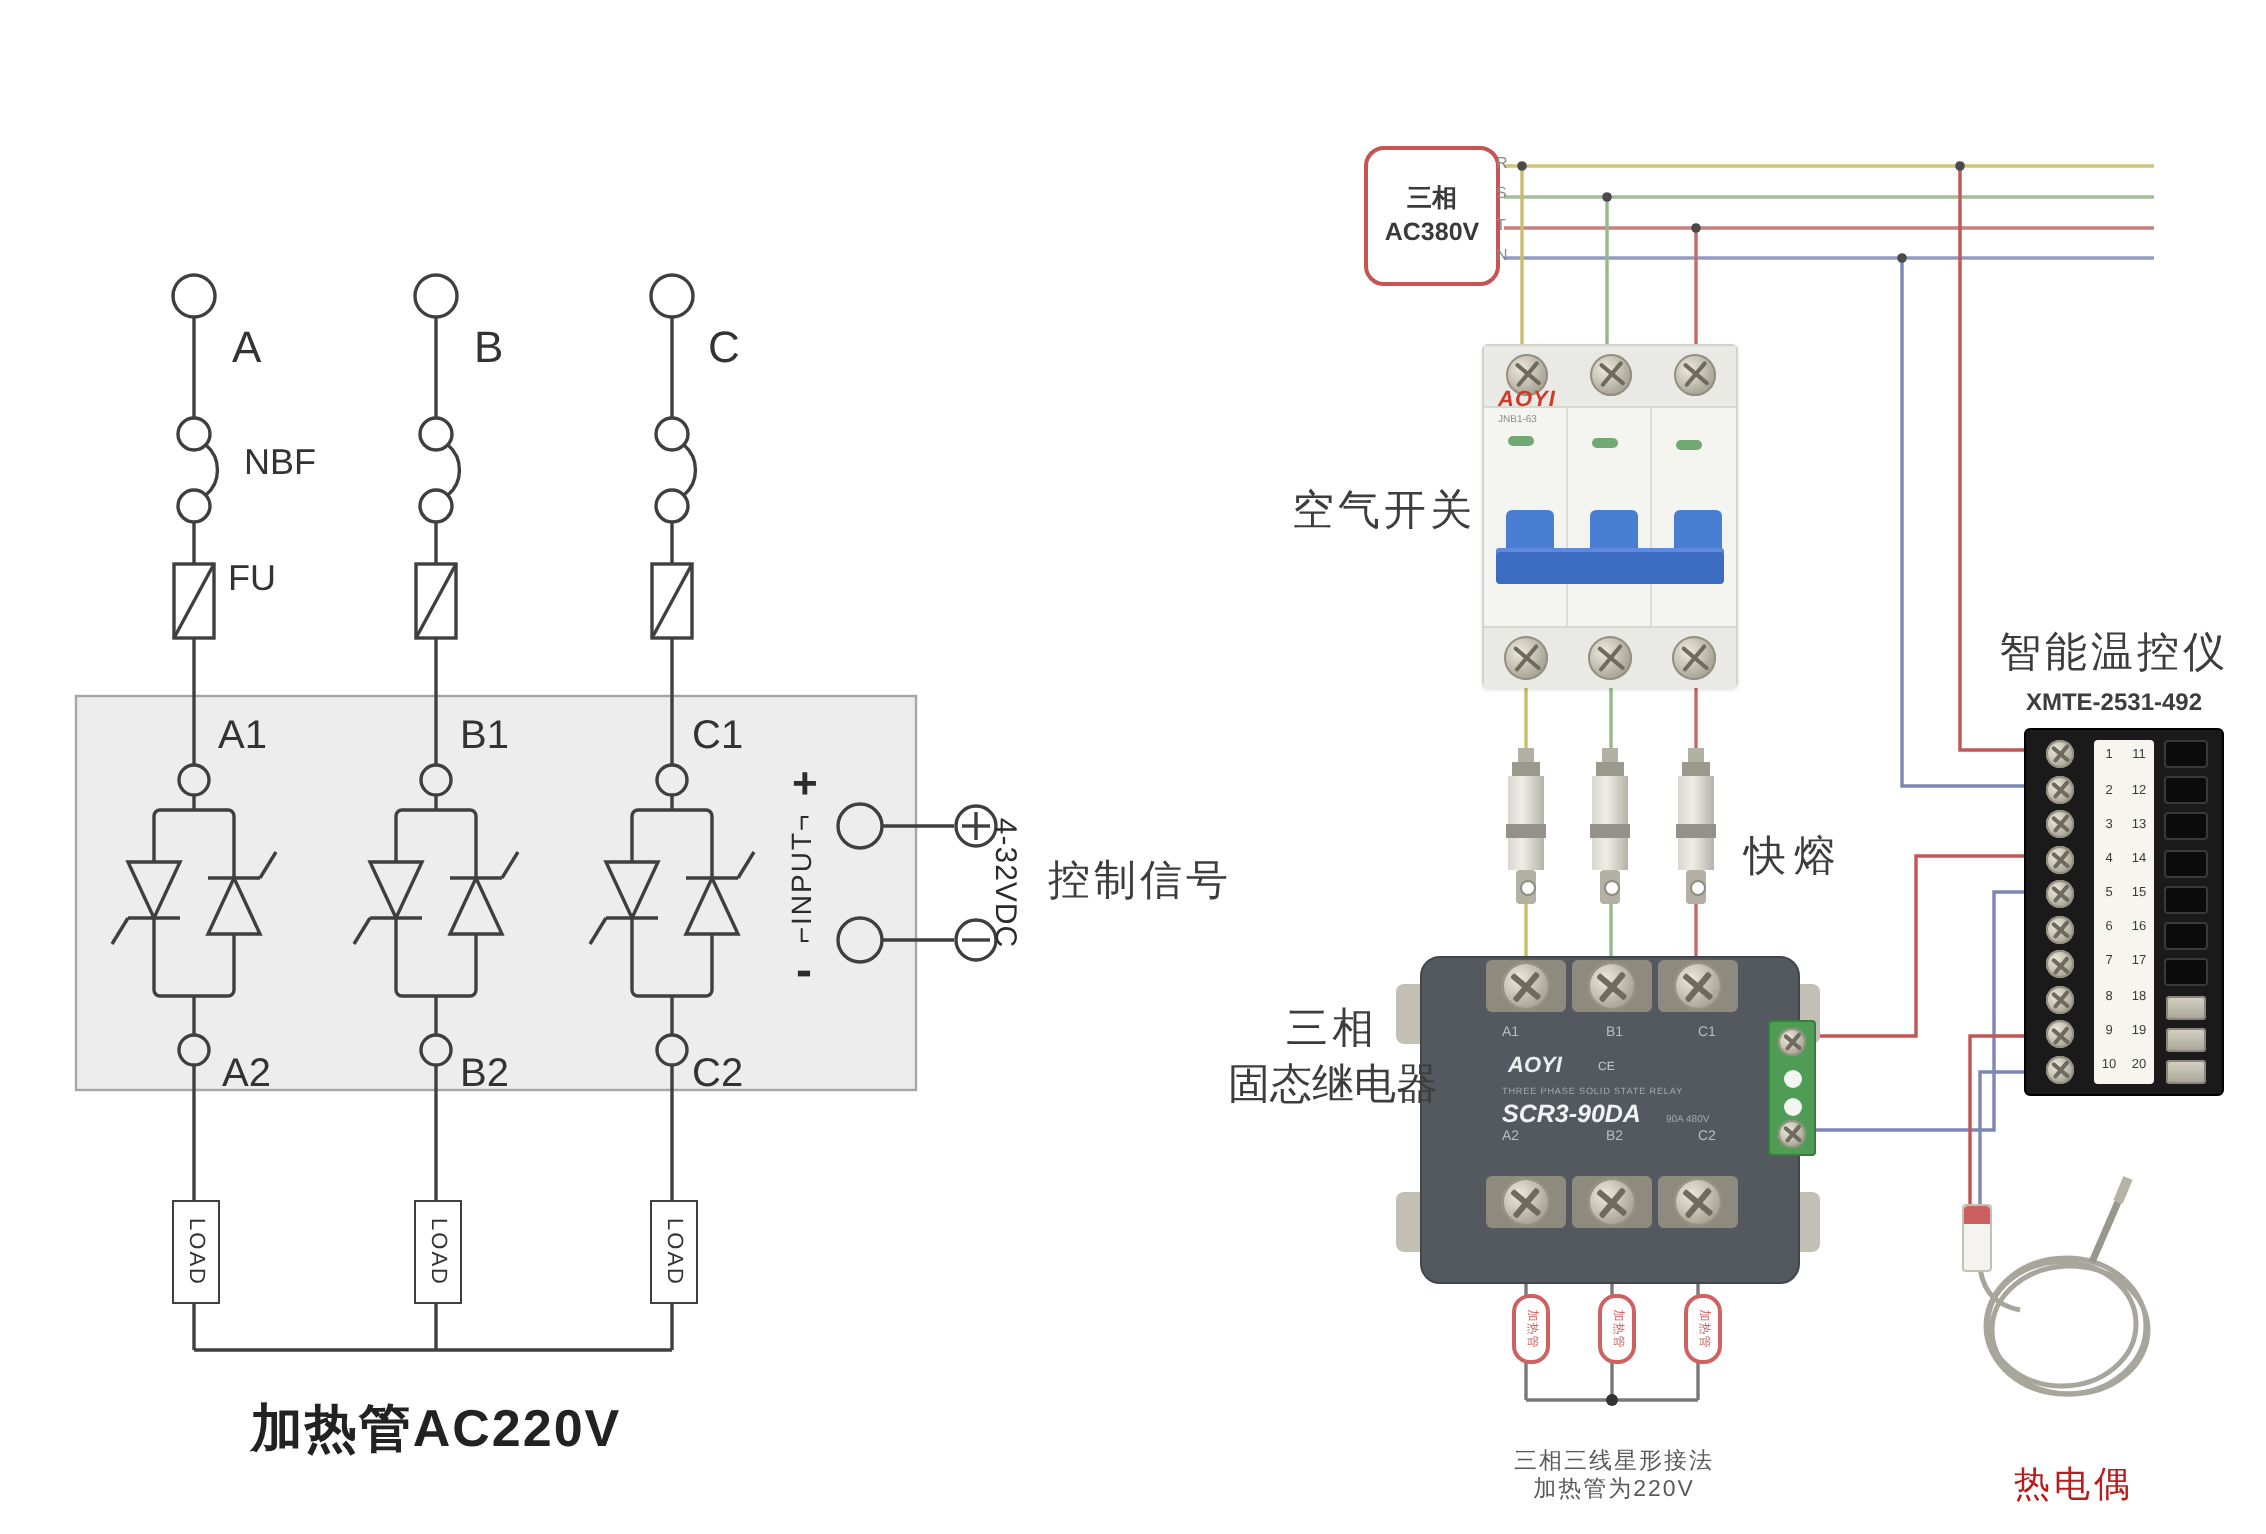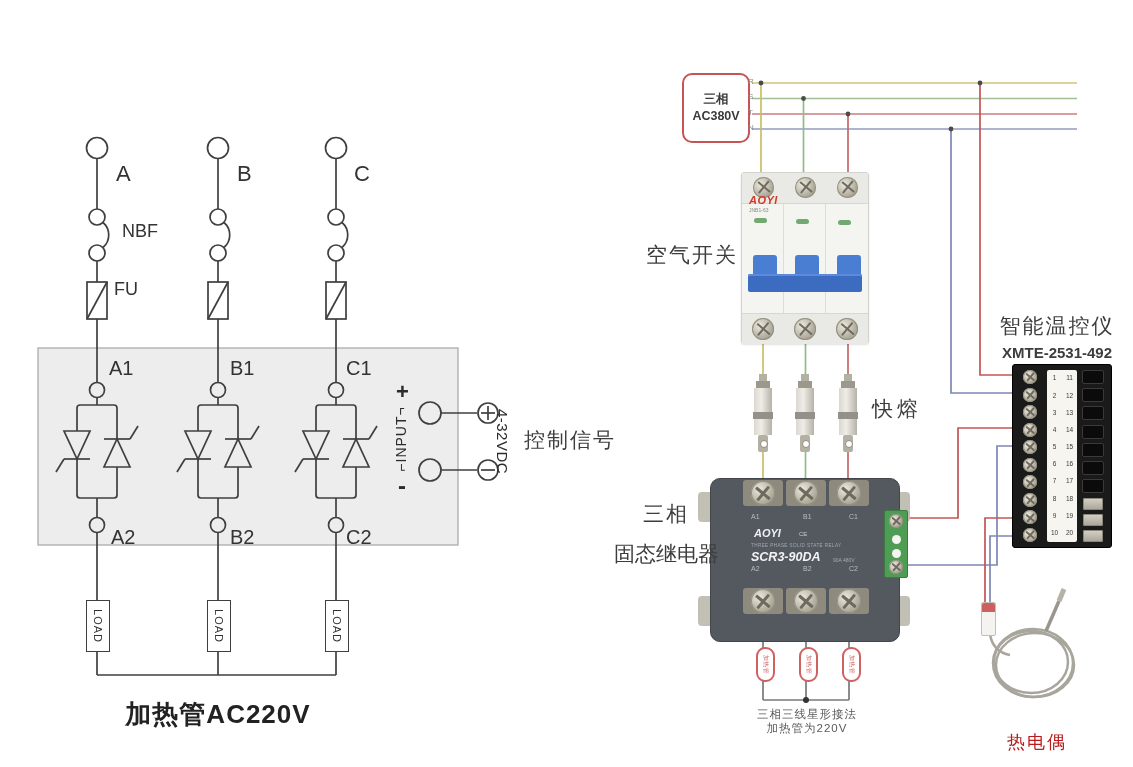--- a/index.html
+++ b/index.html
@@ -69,21 +69,21 @@
   
   .srcbox{left:682px;top:73px;width:64px;height:66px;border:2.5px solid #c75454;border-radius:10px;background:#fff;
           display:flex;flex-direction:column;align-items:center;justify-content:center;gap:3px;z-index:2;}
   .srcbox div{font-size:12.5px;font-weight:bold;color:#3a3a3a;line-height:1.1;}
   .src-term{position:absolute;font-size:8px;color:#8a8a8a;z-index:2;}
   .tc-conn{left:981px;top:602px;width:13px;height:32px;background:#f5f3ef;border:1px solid #c3c0b6;border-radius:2px;}
   .tc-conn::before{content:'';position:absolute;left:0;top:0;width:100%;height:9px;background:#cc5f5f;border-radius:2px 2px 0 0;}
   .watermark{position:absolute;left:560px;right:16px;top:708px;text-align:right;z-index:6;
      font-size:31px;font-weight:900;color:#1c1c1c;letter-spacing:1px;
      text-shadow:2px 0 0 #fff,-2px 0 0 #fff,0 2px 0 #fff,0 -2px 0 #fff,1.6px 1.6px 0 #fff,-1.6px -1.6px 0 #fff,1.6px -1.6px 0 #fff,-1.6px 1.6px 0 #fff;}
-  .cap-sm{font-size:11.5px;color:#5a5a5a;letter-spacing:1px;}
+  .cap-sm{font-size:11.5px;color:#5a5a5a;letter-spacing:1px;margin-top:16px;}
 </style>
 </head>
 <body>
 
 <div class="canvas">
 
   <svg class="layer" width="1133" height="767" viewBox="0 0 1133 767">
 
     <rect x="38" y="348" width="420" height="197" fill="#ededed" stroke="#a6a6a6" stroke-width="1.2"></rect>
 
@@ -307,21 +307,21 @@
   </div>
   <div class="comp fuse" style="left:839px;top:374px;">
     <div class="fz" style="left:5px;top:0;width:8px;height:7px;background:#b3b0a4;"></div>
     <div class="fz" style="left:2px;top:7px;width:14px;height:7px;background:#9b988c;"></div>
     <div class="fz fuse-body" style="left:0;top:14px;width:18px;height:24px;"></div>
     <div class="fz" style="left:-1px;top:38px;width:20px;height:7px;background:#94918a;"></div>
     <div class="fz fuse-body" style="left:0;top:45px;width:18px;height:16px;"></div>
     <div class="fz" style="left:4px;top:61px;width:10px;height:17px;background:#b3b0a4;border-radius:2px;"></div>
     <div class="fz" style="left:6px;top:66px;width:6px;height:6px;background:#fdfdfb;border:1px solid #8f8c80;border-radius:50%;"></div>
   </div>
-  <span class="lbl cn-lbl" style="left:872px;top:395px;letter-spacing:4px;">快熔</span>
+  <span class="lbl cn-lbl" style="left:872px;top:414px;letter-spacing:4px;">快熔</span>
 
   <div class="comp" style="left:698px;top:476px;width:212px;height:166px;">
     <div class="ssr-tab" style="left:0;top:16px;"></div>
     <div class="ssr-tab" style="left:194px;top:16px;"></div>
     <div class="ssr-tab" style="left:0;top:120px;"></div>
     <div class="ssr-tab" style="left:194px;top:120px;"></div>
     <div class="ssr-body">
       <span class="ssr-txt" style="left:40px;top:34px;font-size:7px;">A1</span>
       <span class="ssr-txt" style="left:92px;top:34px;font-size:7px;">B1</span>
       <span class="ssr-txt" style="left:138px;top:34px;font-size:7px;">C1</span>
@@ -348,25 +348,25 @@
     <div class="screw" style="left:139px;top:113px;width:24px;height:24px;"></div>
     <div class="green-term">
       <div class="screw" style="left:4px;top:3px;width:14px;height:14px;"></div>
       <div class="gt-dot" style="top:24px;"></div>
       <div class="gt-dot" style="top:38px;"></div>
       <div class="screw" style="left:4px;top:49px;width:14px;height:14px;"></div>
     </div>
   </div>
   <div class="lbl c" style="left:614px;top:500px;width:104px;z-index:3;">
     <div class="cn-lbl">三相</div>
-    <div class="cn-lbl" style="margin-top:12px;letter-spacing:0;">固态继电器</div>
+    <div class="cn-lbl" style="margin-top:0;letter-spacing:0;">固态继电器</div>
   </div>
 
   <div class="lbl c" style="left:995px;top:312px;width:124px;font-size:21px;color:#3d3d3d;letter-spacing:2px;">智能温控仪</div>
-  <div class="lbl c" style="left:1000px;top:344px;width:114px;font-size:15px;font-weight:bold;color:#3d3d3d;">XMTE-2531-492</div>
+  <div class="lbl c" style="left:1000px;top:344px;width:114px;font-size:12px;font-weight:bold;color:#3d3d3d;">XMTE-2531-492</div>
   <div class="comp tctrl">
     <div class="tc-col" style="left:3px;top:5px;width:28px;height:172px;">
       <div class="screw" style="position:relative;width:14px;height:14px;"></div>
       <div class="screw" style="position:relative;width:14px;height:14px;"></div>
       <div class="screw" style="position:relative;width:14px;height:14px;"></div>
       <div class="screw" style="position:relative;width:14px;height:14px;"></div>
       <div class="screw" style="position:relative;width:14px;height:14px;"></div>
       <div class="screw" style="position:relative;width:14px;height:14px;"></div>
       <div class="screw" style="position:relative;width:14px;height:14px;"></div>
       <div class="screw" style="position:relative;width:14px;height:14px;"></div>

